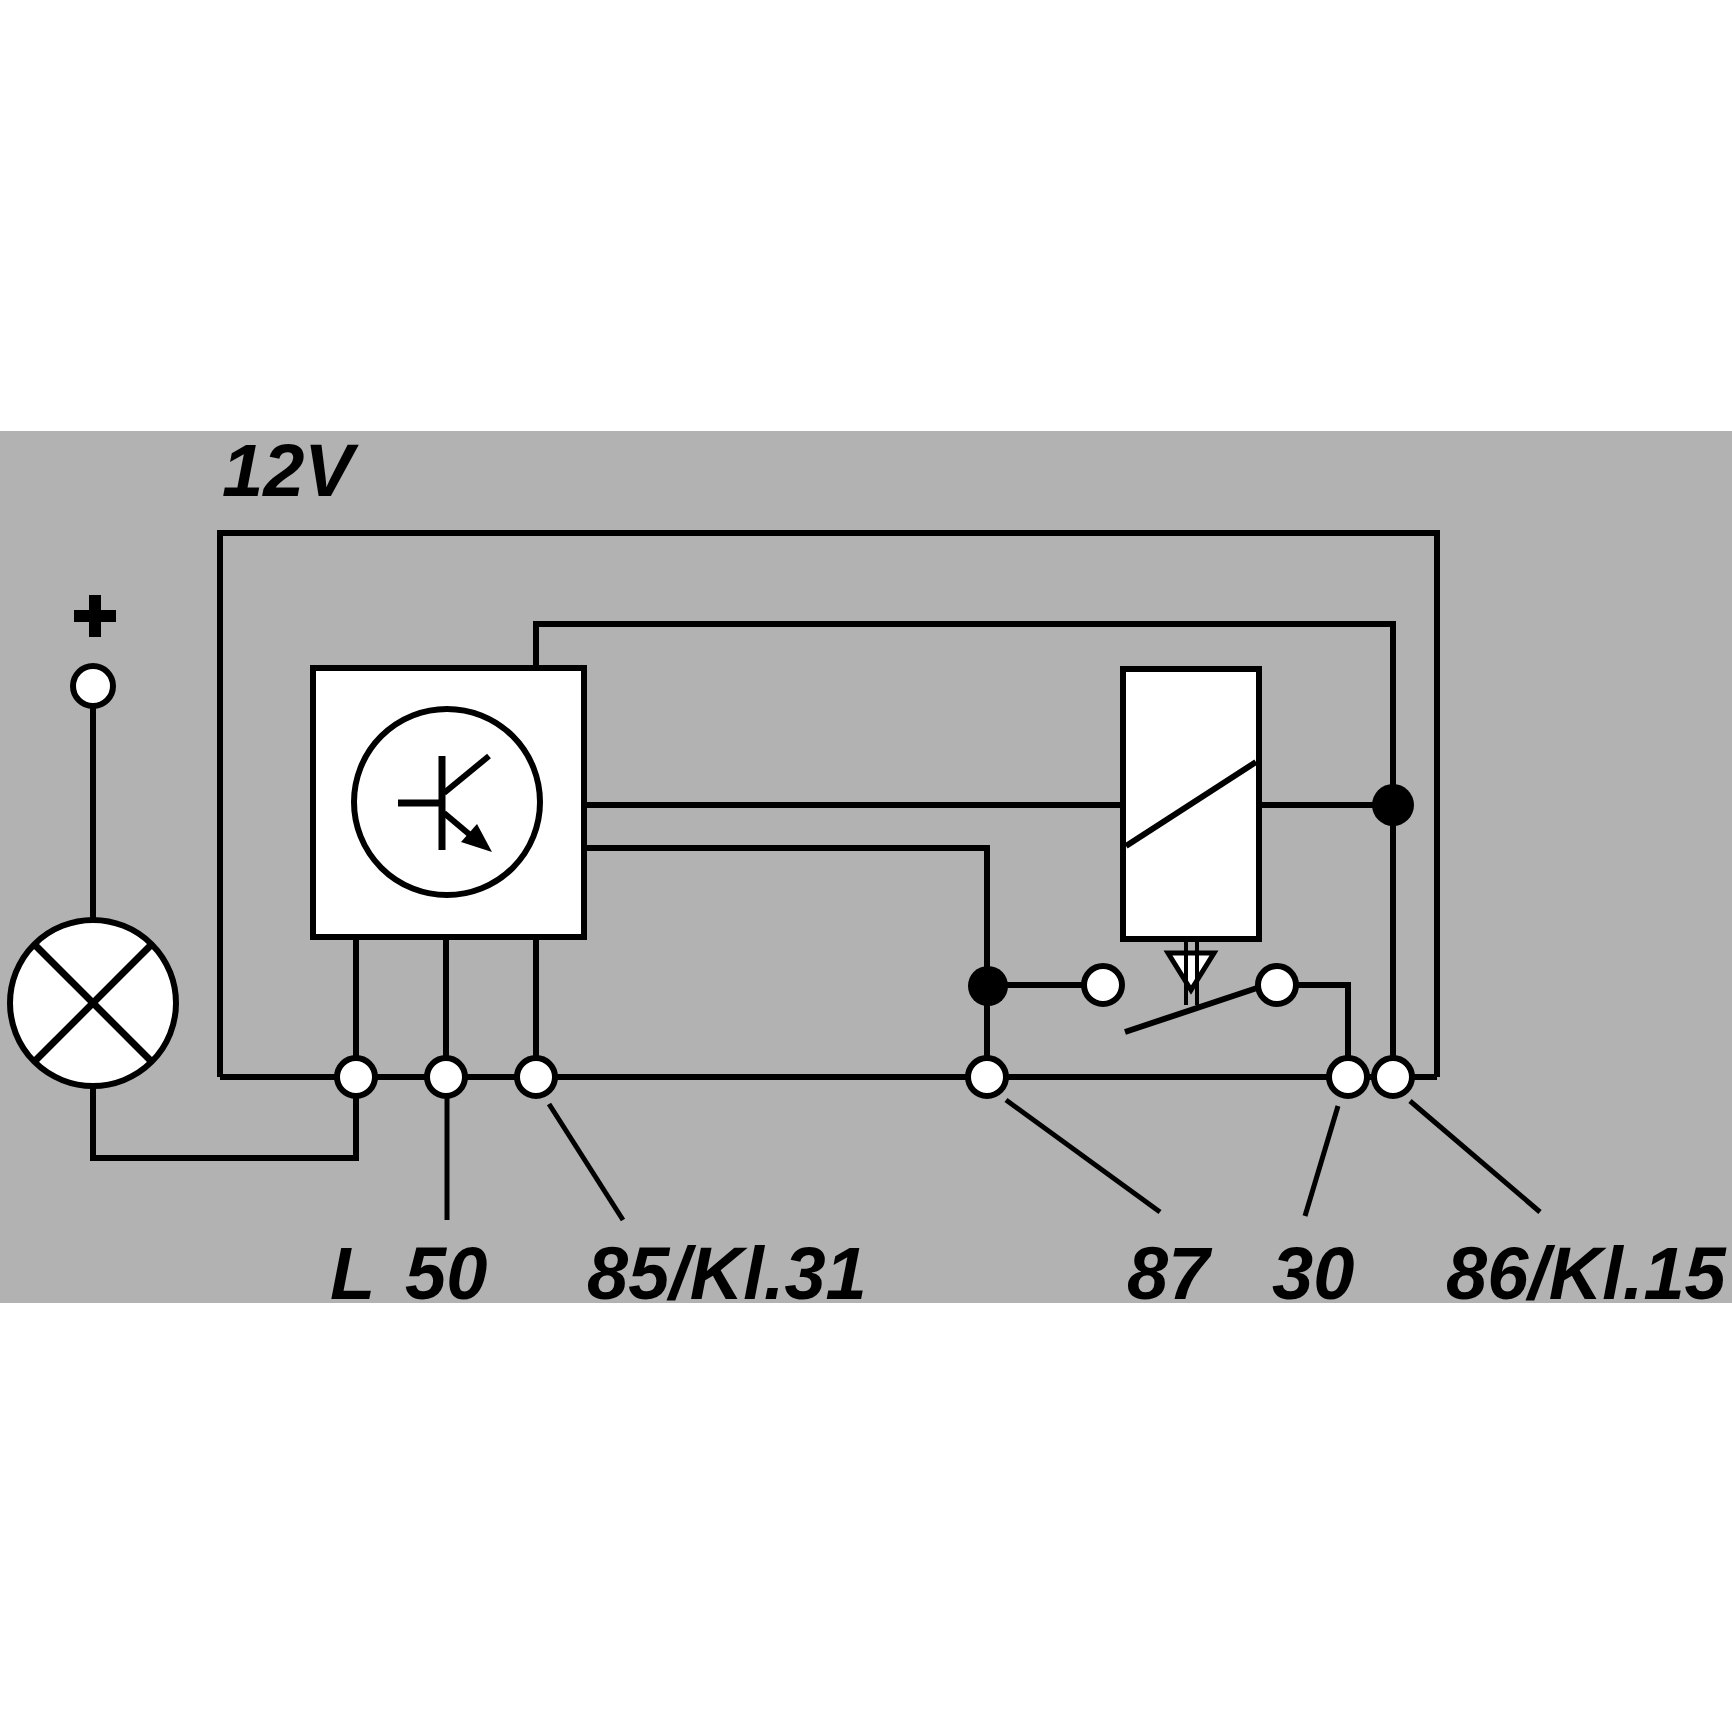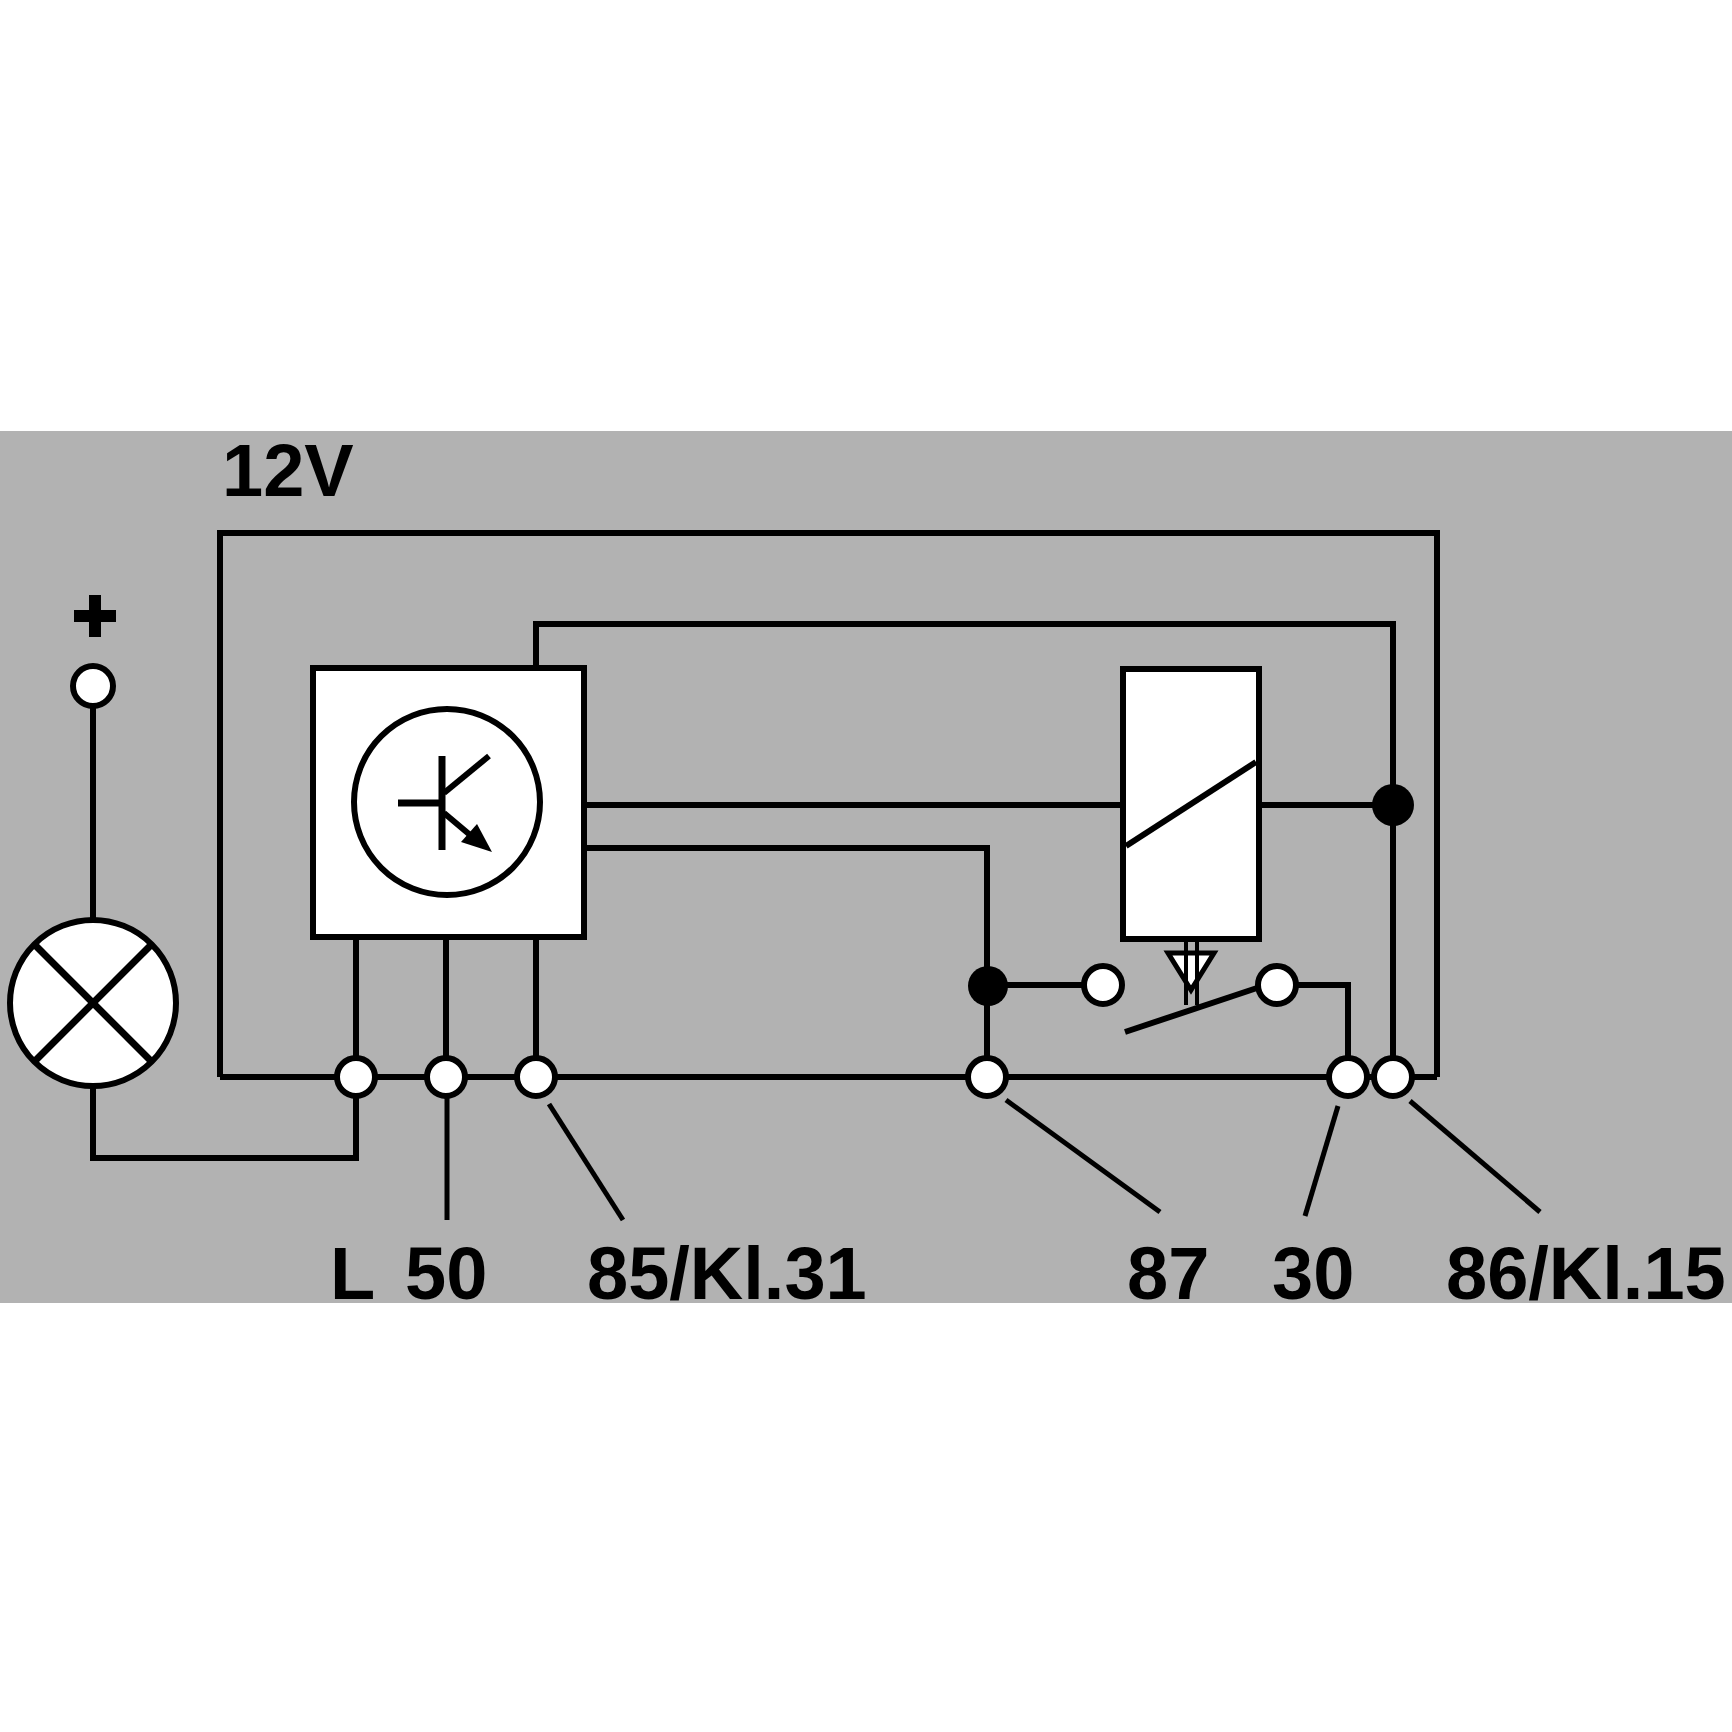--- a/index.html
+++ b/index.html
@@ -7,20 +7,21 @@
     padding:0;
     background:#ffffff;
     font-family:"Liberation Sans", sans-serif;
   }
   .stage{
     position:relative;
     width:1732px;
     height:1732px;
     background:#ffffff;
     overflow:hidden;
+    font-style:italic;
   }
   svg{display:block;}
   .wire{stroke:#000000;stroke-width:6;fill:none;}
   .thin-wire{stroke:#000000;stroke-width:5;fill:none;}
   .plunger-line{stroke:#000000;stroke-width:4;fill:none;}
   .comp-box{fill:#ffffff;stroke:#000000;stroke-width:6;}
   .node-open{fill:#ffffff;stroke:#000000;stroke-width:6;}
   .node-solid{fill:#000000;stroke:none;}
   .glyph{stroke:#000000;stroke-width:6;fill:none;}
   .glyph-thick{stroke:#000000;stroke-width:7;fill:none;}

